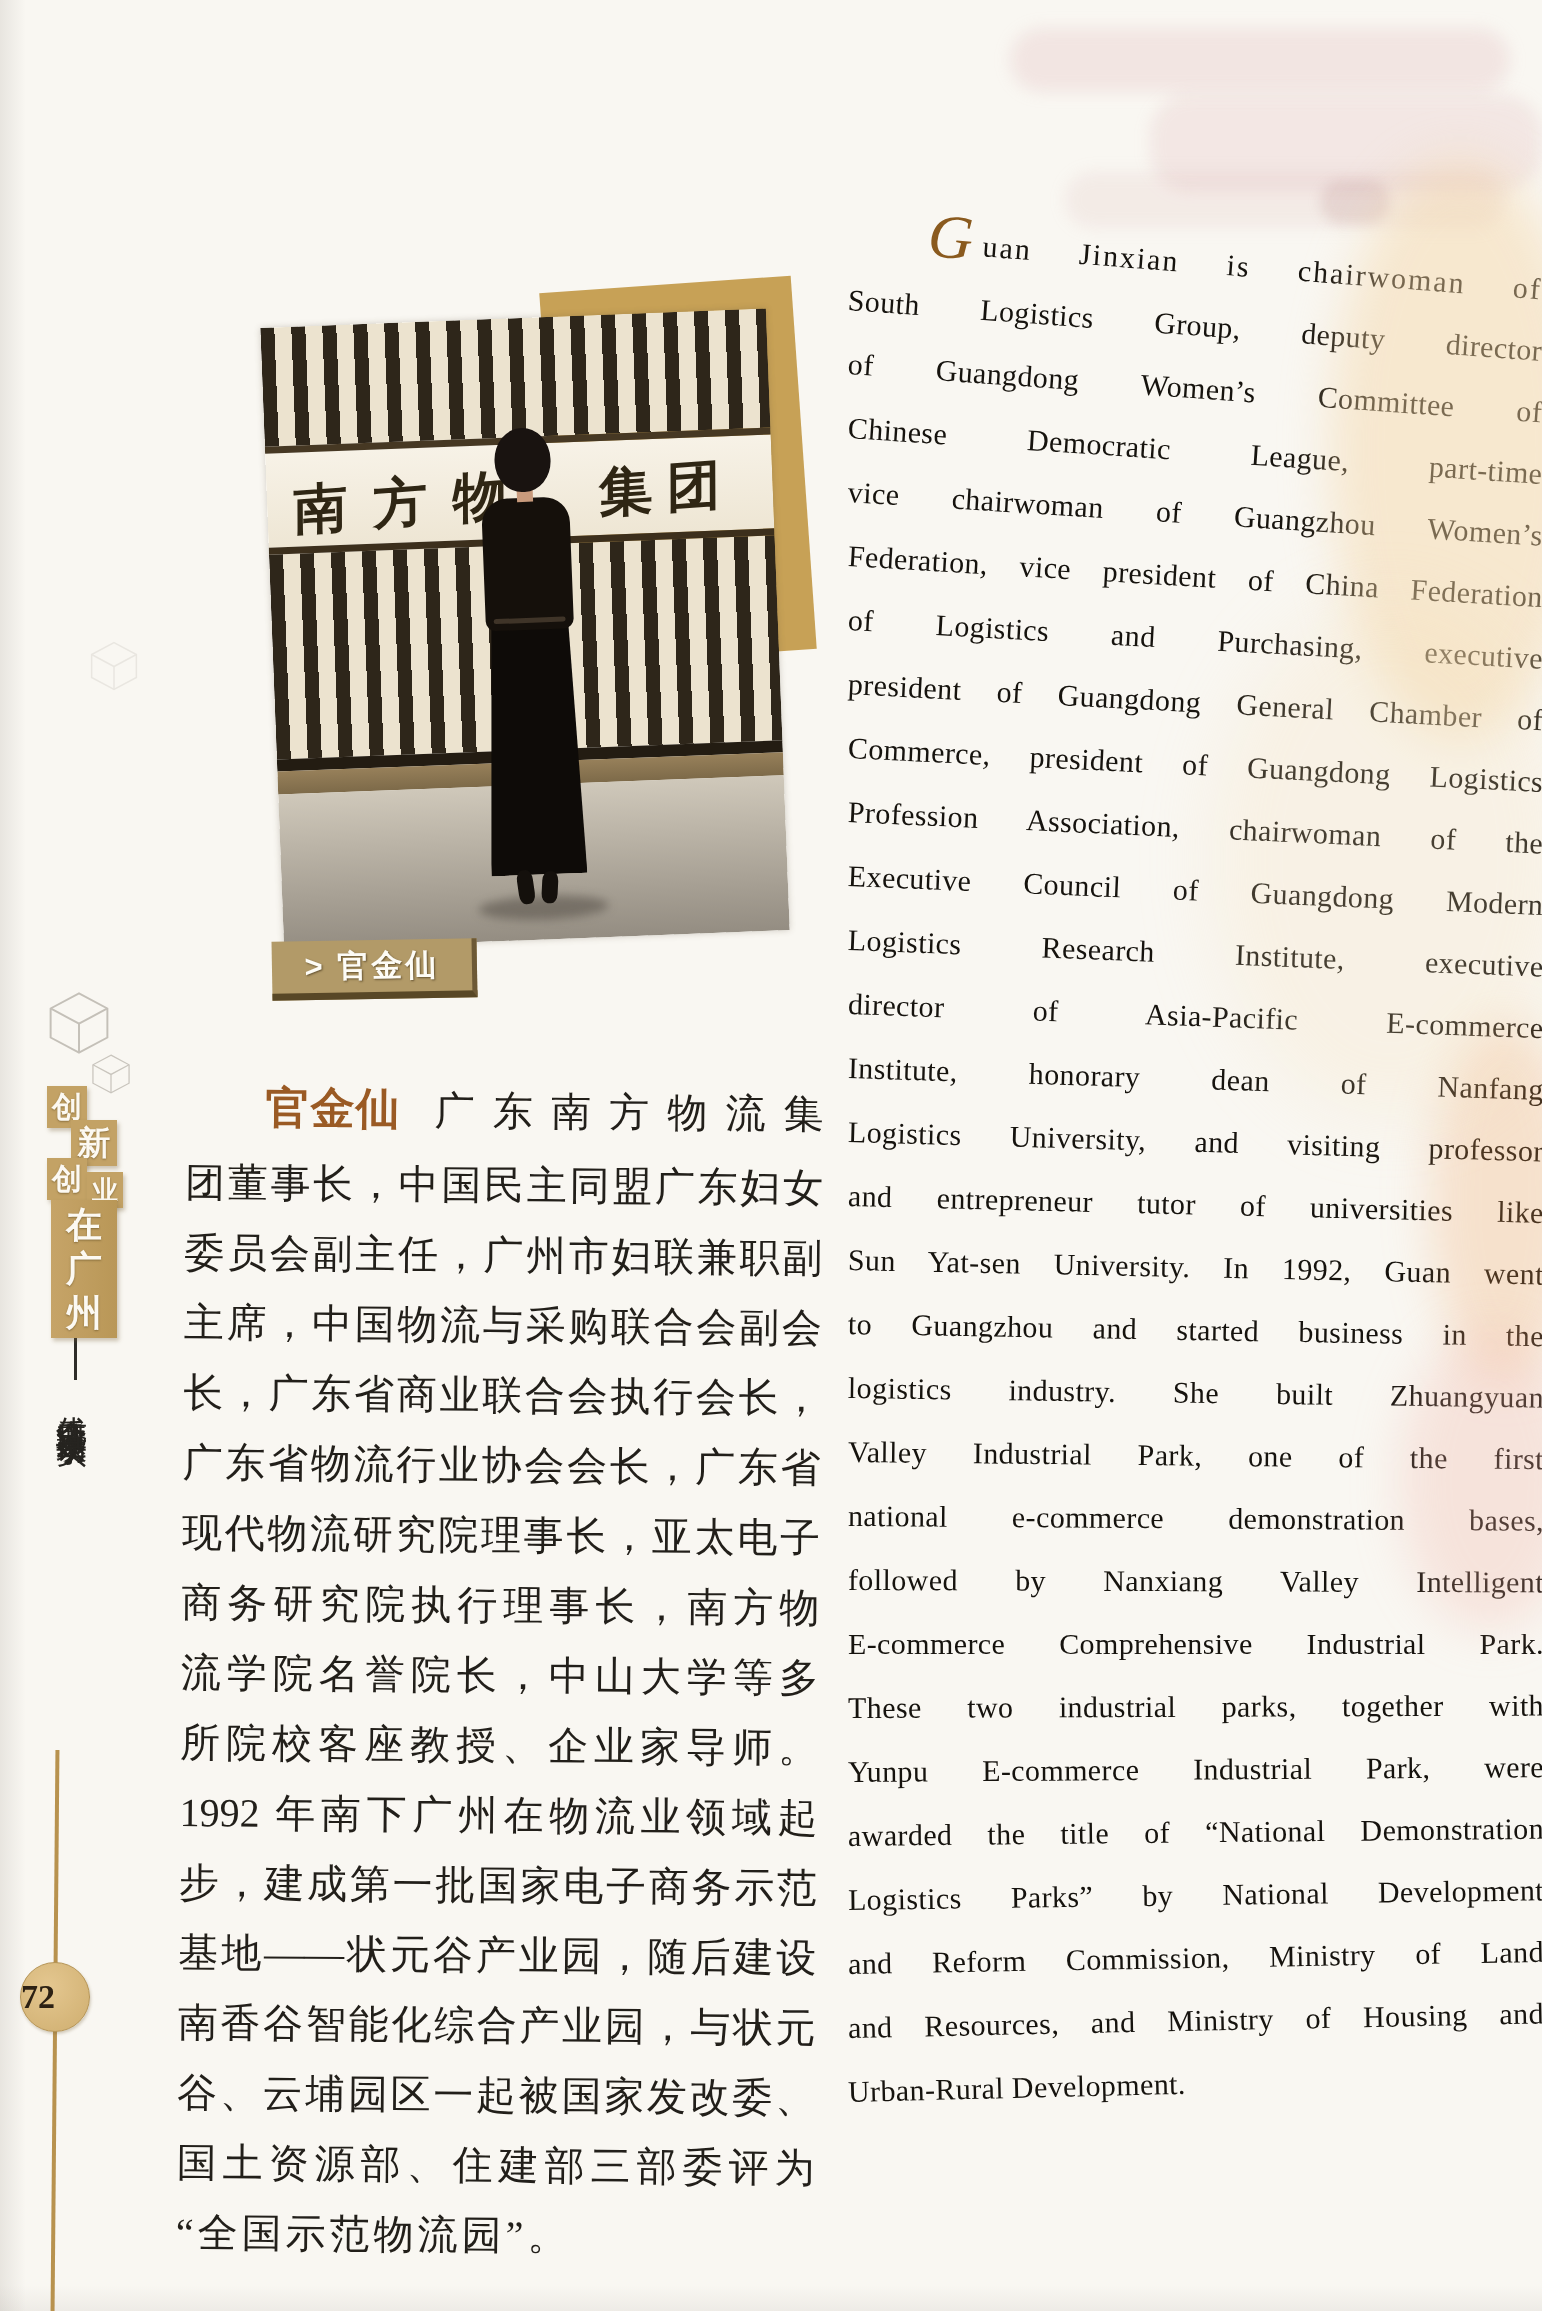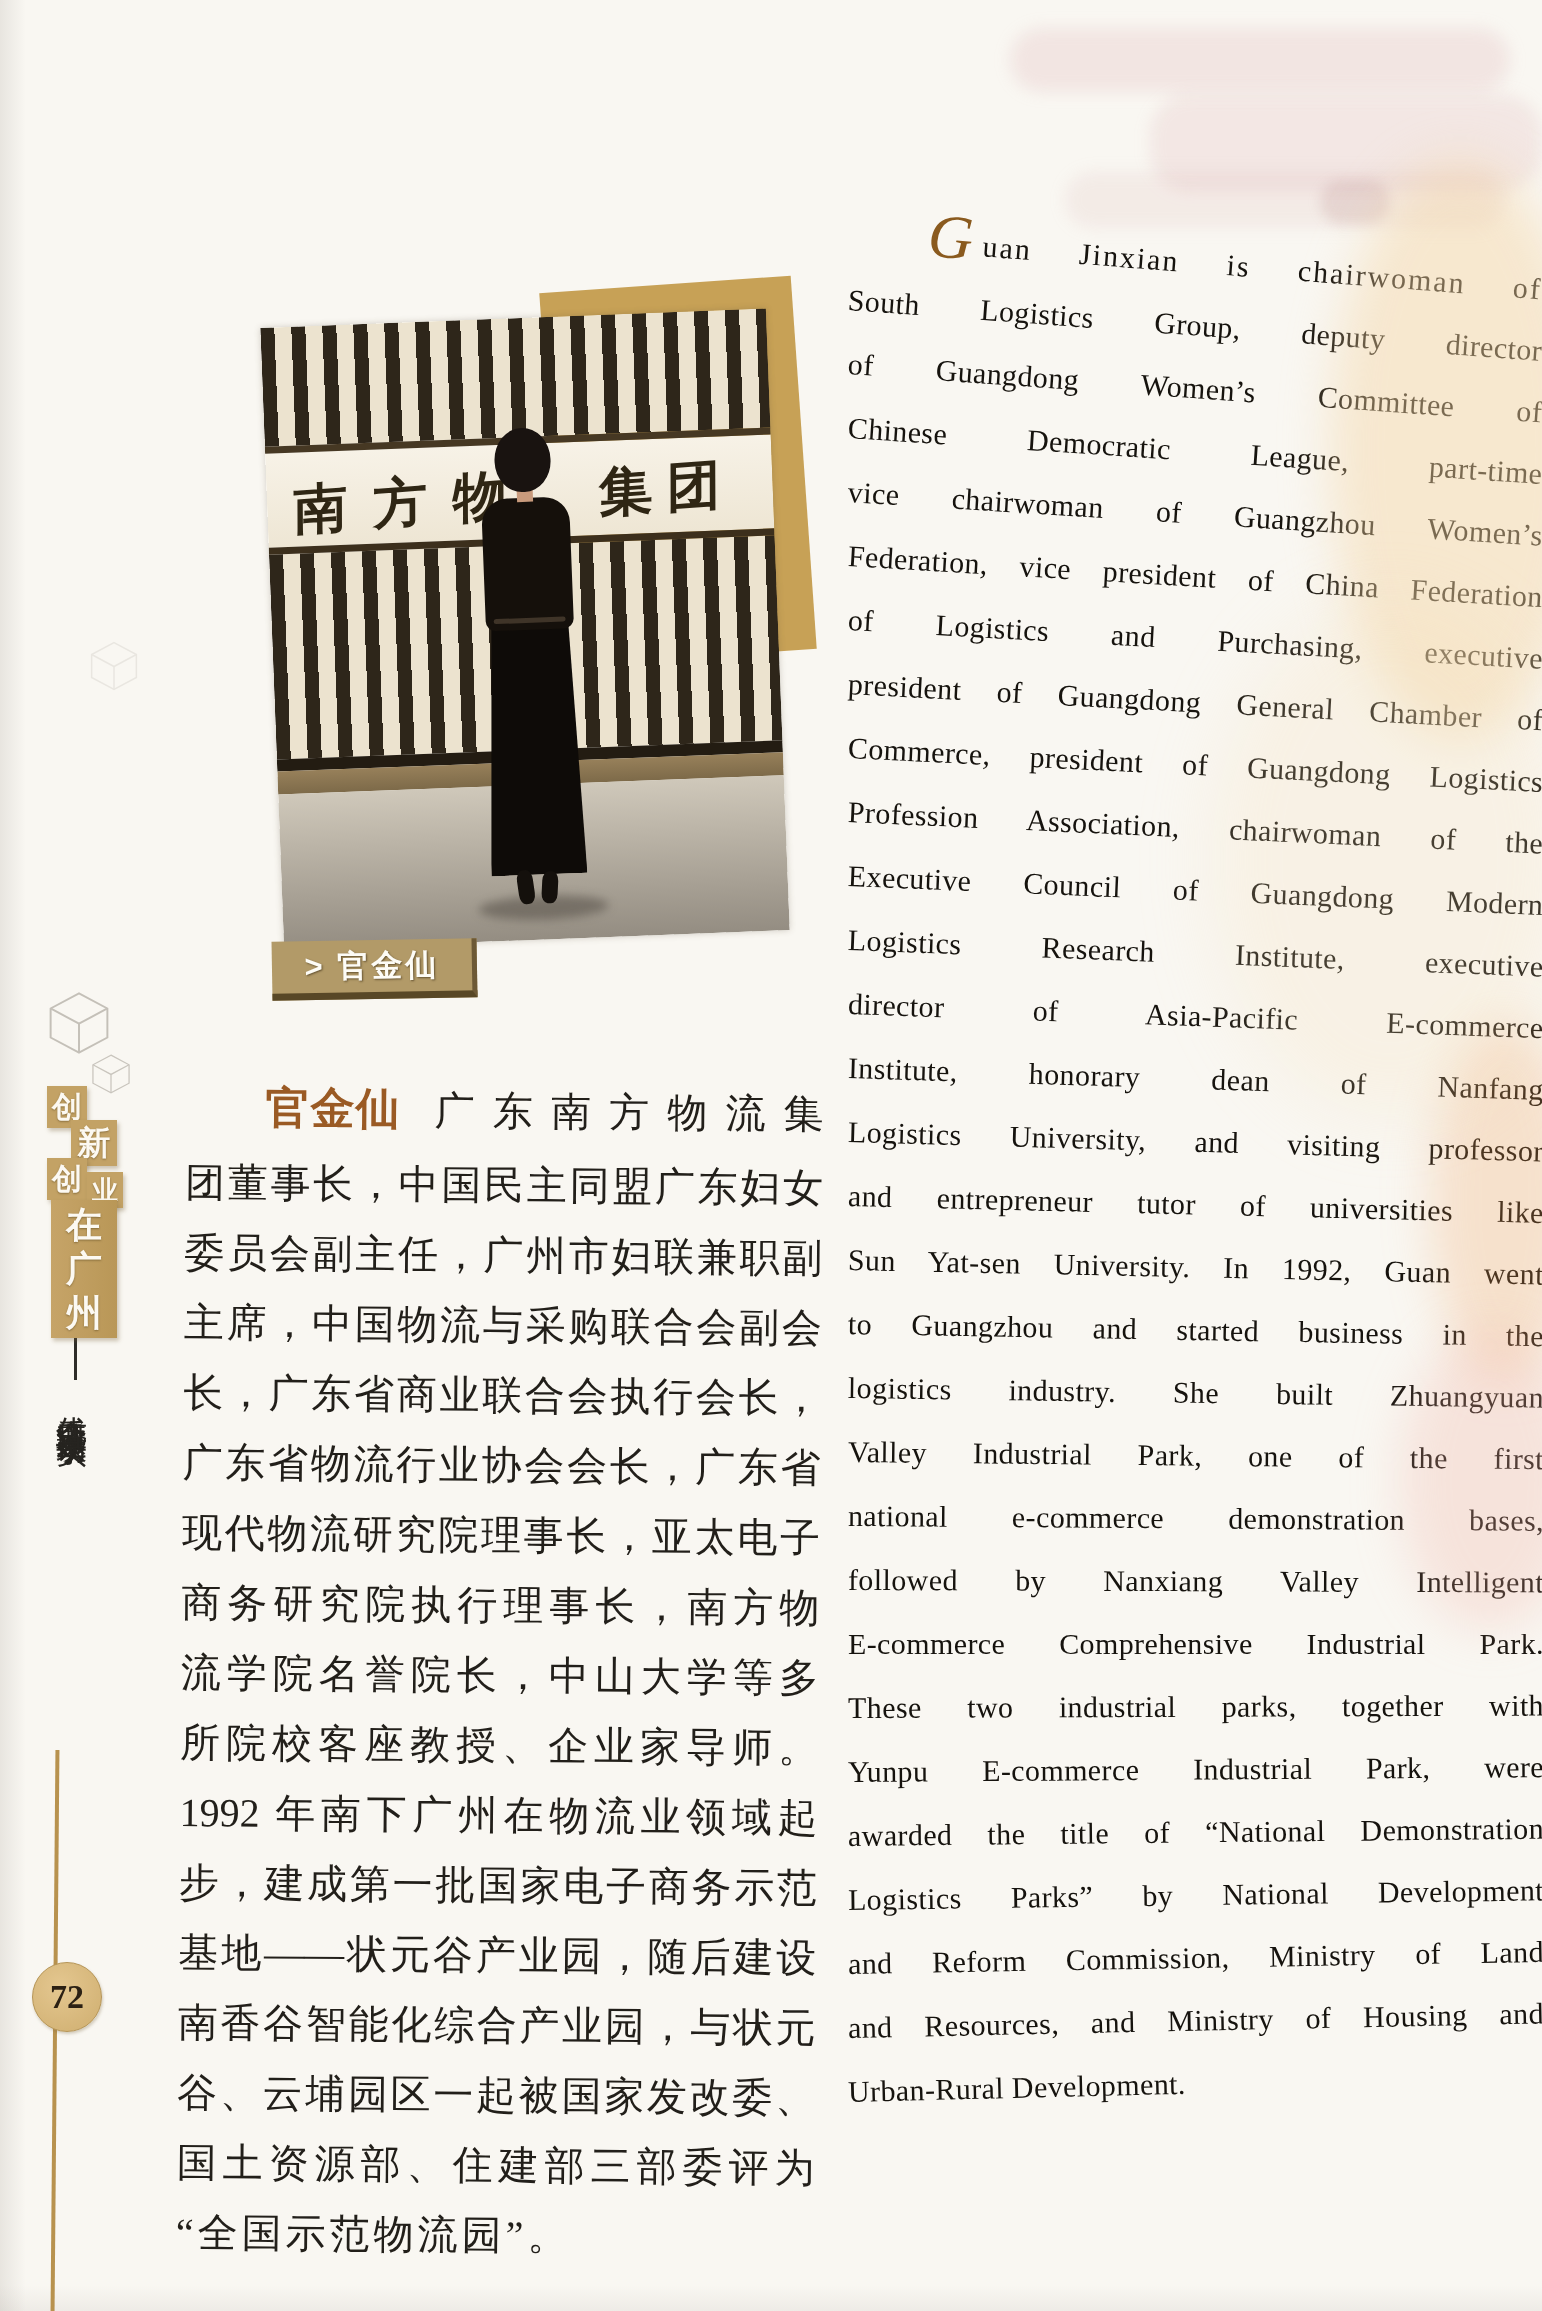--- a/index.html
+++ b/index.html
@@ -77,23 +77,23 @@
   .b4{left:87px;top:1172px;width:36px;height:36px;}.b4 span{font-size:26px;}
   .sb-big{left:51px;top:1200px;width:66px;height:138px;flex-direction:column;
     background:linear-gradient(90deg,#c6a468,#b99757);}
   .sb-big div{color:#fcf9f2;font-size:36px;font-weight:bold;line-height:44px;
     text-shadow:0 1px 2px rgba(90,70,30,.55);}
   .connector{position:absolute;left:74px;top:1338px;width:3px;height:42px;background:#2e2c28;}
   #vert-title{position:absolute;left:50px;top:1392px;height:370px;writing-mode:vertical-rl;
     text-orientation:upright;font-size:31px;letter-spacing:2px;color:#262420;z-index:3;}
   .spine-line{position:absolute;left:53px;top:1750px;width:4px;height:561px;background:#b8924e;
     transform:rotate(.5deg);z-index:2;}
-  #page-circle{position:absolute;left:32px;top:1962px;width:68px;height:68px;border-radius:50%;
+  #page-circle{position:absolute;left:20px;top:1962px;width:68px;height:68px;border-radius:50%;
     background:radial-gradient(circle at 40% 35%,#e4c790,#cfae6f);border:1px solid #b59455;
-    display:flex;align-items:center;justify-content:center;z-index:3;box-shadow:1px 2px 3px rgba(120,100,60,.3);}
+    display:flex;align-items:center;justify-content:flex-start;z-index:3;box-shadow:1px 2px 3px rgba(120,100,60,.3);}
   #page-circle span{font-size:34px;font-weight:bold;color:#2c2114;}
 
   
   #zh-col{position:absolute;left:186px;top:1078px;width:638px;z-index:5;
     color:#221f1a;transform:rotate(.5deg);transform-origin:0 0;}
   .zh-first{display:flex;align-items:baseline;height:70px;padding-left:80px;box-sizing:border-box;}
   .zh-heading{font-size:44px;font-weight:bold;color:#9a5a24;letter-spacing:1px;white-space:nowrap;}
   .zh-first-rest{flex:1;margin-left:34px;font-size:40px;text-align:justify;text-align-last:justify;}
   .zh-line{height:70px;line-height:70px;font-size:40px;text-align:justify;text-align-last:justify;white-space:nowrap;}
   .zh-lines .zh-line:last-child{text-align-last:left;letter-spacing:4px;}

